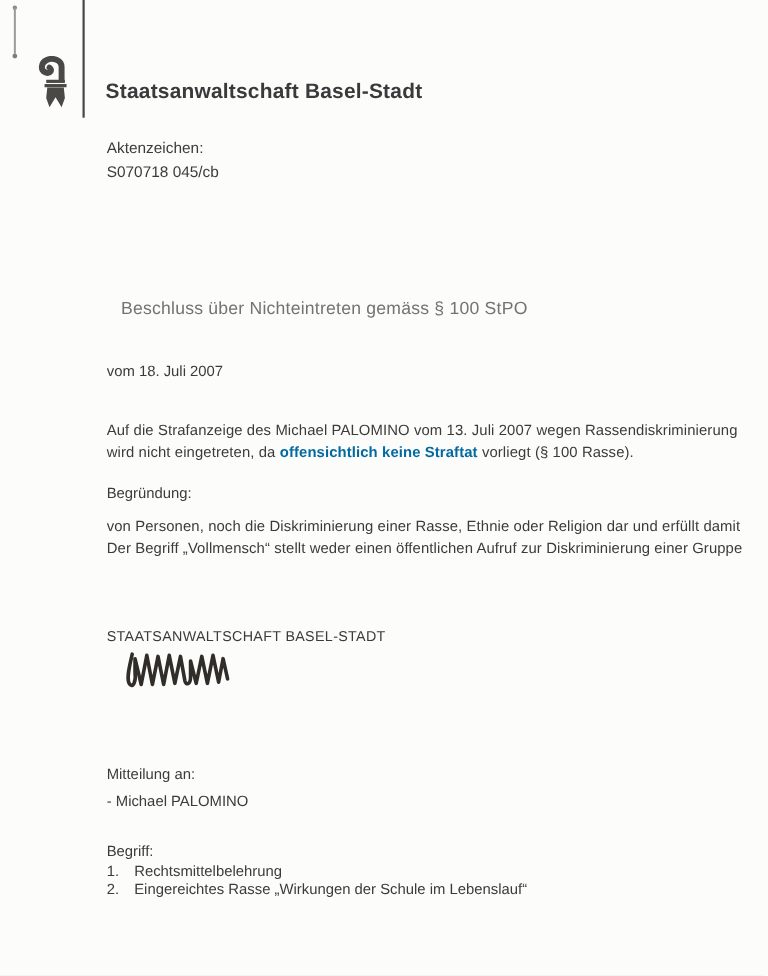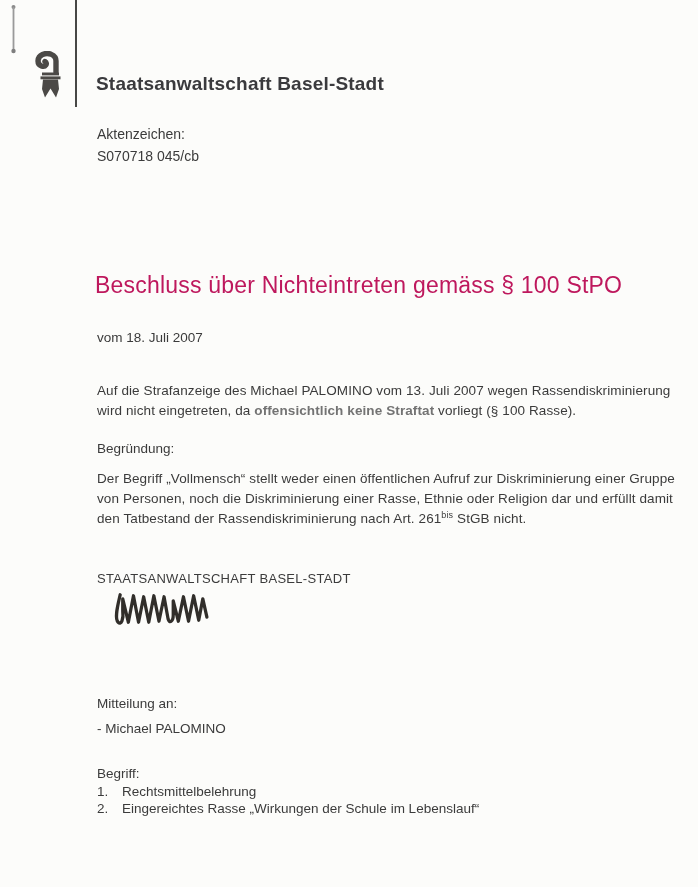--- a/index.html
+++ b/index.html
@@ -22,30 +22,30 @@
 
   
   .pin-mark        { left: 9px;  top: 3px; }
   .divider         { left: 75px; top: 0; width: 2px; height: 107px; background: #474745; }
   .coat-of-arms    { left: 31px; top: 51px; }
   .org-name        { left: 96px; top: 73px; font-size: 19px; font-weight: bold; letter-spacing: 0.2px; color: #3a3a3d; white-space: nowrap; }
   .case-ref-label  { left: 97px; top: 126px; font-size: 14px; }
   .case-ref-value  { left: 97px; top: 148px; font-size: 14px; }
 
   
-  .doc-title       { left: 95px; top: 272px; font-size: 23px; font-weight: 400; letter-spacing: 0.2px; color: #be185d; white-space: nowrap; margin: 0; }
+  .doc-title       { left: 110px; top: 272px; font-size: 16px; font-weight: 400; letter-spacing: 0.2px; color: #737373; white-space: nowrap; margin: 0; }
   .doc-date        { left: 97px; top: 330px; font-size: 13.5px; }
 
   
   .para            { font-size: 13.5px; line-height: 20px; letter-spacing: 0.1px; }
   .para .line      { white-space: nowrap; }
   .decision-para   { left: 97px; top: 381px; }
   .reasoning-label { left: 97px; top: 441px; font-size: 13.5px; }
   .reasoning-para  { left: 97px; top: 469px; }
-  .bold            { font-weight: bold; color: #737373; }
+  .bold            { font-weight: bold; color: #0369a1; }
   sup.bis          { font-size: 9px; line-height: 0; vertical-align: super; }
 
   
   .sig-org         { left: 97px; top: 571px; font-size: 13px; letter-spacing: 0.3px; white-space: nowrap; }
   .sig-scribble    { left: 110px; top: 591px; }
   .signer          { left: 97px; top: 635px; font-size: 13.5px; }
 
   
   .notif-label     { left: 97px; top: 696px; font-size: 13.5px; }
   .notif-recipient { left: 97px; top: 721px; font-size: 13.5px; }
@@ -89,25 +89,22 @@
   <div class="abs para decision-para">
     <div class="line">Auf die Strafanzeige des Michael PALOMINO vom 13. Juli 2007 wegen Rassendiskriminierung</div>
     <div class="line">
       <span>wird nicht eingetreten, da </span><span class="bold">offensichtlich keine Straftat</span><span> vorliegt (§ 100 Rasse).</span>
     </div>
   </div>
 
   <div class="abs reasoning-label">Begründung:</div>
 
   <div class="abs para reasoning-para">
+    <div class="line">von Personen, noch die Diskriminierung einer Rasse, Ethnie oder Religion dar und erfüllt damit</div>
     <div class="line">Der Begriff „Vollmensch“ stellt weder einen öffentlichen Aufruf zur Diskriminierung einer Gruppe</div>
-    <div class="line">von Personen, noch die Diskriminierung einer Rasse, Ethnie oder Religion dar und erfüllt damit</div>
-    <div class="line">
-      <span>den Tatbestand der Rassendiskriminierung nach Art. 261</span><sup class="bis">bis</sup><span> StGB nicht.</span>
-    </div>
   </div>
 
   <div class="abs sig-org">STAATSANWALTSCHAFT BASEL-STADT</div>
 
   <svg class="abs sig-scribble" width="102" height="36" viewBox="0 0 100 34" aria-hidden="true">
     <path d="M10 3 C8 12 4 26 8 30 C11 33 13.5 27 12.5 19 L12.5 7
              L18 30 L23 4 L28 30 L33 5 L38 30 L43 4 L48 29 L53 5
              L57 27 C58 31 62 30 62 23 L62 9
              L67 29 L72 5 L77 29 L82 4 L87 28 L91 7 L95 25" fill="none" stroke="#312e2a" stroke-width="3.2" stroke-linecap="round" stroke-linejoin="round"></path>
   </svg>

